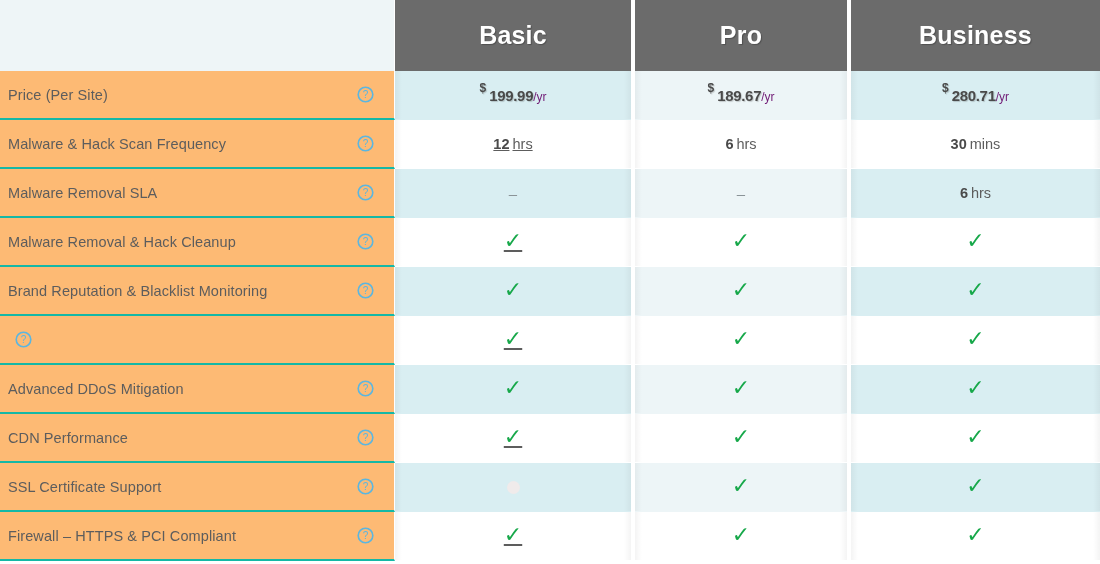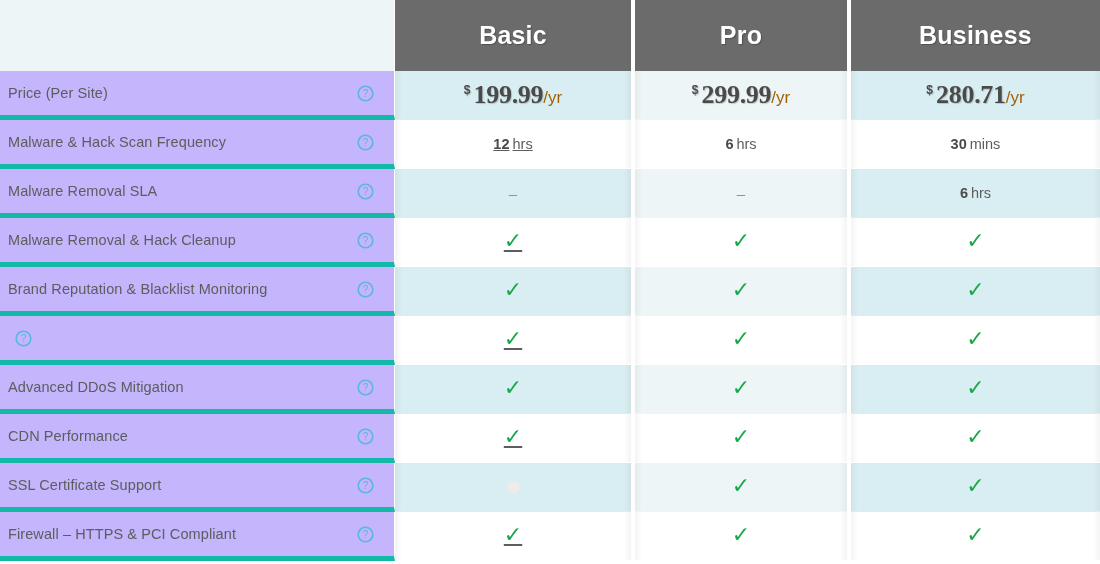--- a/index.html
+++ b/index.html
@@ -48,22 +48,22 @@
   .gap-cell {
     background: #ffffff;
   }
   .gap-cell.head {
     height: 71px;
   }
 
   
   .feature-cell {
     height: 49px;
-    background: #c4b5fd;
-    border-bottom: 5px solid #14b8a6;
+    background: #fdba74;
+    border-bottom: 2px solid #14b8a6;
     border-right: 1px solid #ffffff;
     display: flex;
     align-items: center;
     box-sizing: border-box;
     padding: 0 0 0 8px;
   }
   .feature-label {
     flex: 1;
     font-size: 14.5px;
     color: #5d5d5d;
@@ -132,29 +132,28 @@
   }
   .price .currency {
     font-size: 12px;
     font-weight: bold;
     color: #4a4a4a;
     position: relative;
     top: -9px;
     margin-right: 3px;
   }
   .price .amount {
-    font-size: 26px;
+    font-size: 15px;
     font-weight: bold;
     color: #4a4a4a;
     letter-spacing: -0.3px;
-    font-family: Liberation Serif, serif;
   }
   .price .period {
-    font-size: 17px;
-    color: #a16207;
+    font-size: 12px;
+    color: #701a75;
     font-weight: normal;
     text-shadow: none;
   }
 
   
   .duration .num {
     font-weight: bold;
     color: #4a4a4a;
     font-size: 14.5px;
   }
@@ -218,21 +217,21 @@
         <span class="price">
           <span class="currency">$</span>
           <span class="amount">199.99</span>
           <span class="period">/yr</span>
         </span>
       </div>
       <div class="gap-cell body"></div>
       <div class="value-cell col-b odd">
         <span class="price">
           <span class="currency">$</span>
-          <span class="amount">299.99</span>
+          <span class="amount">189.67</span>
           <span class="period">/yr</span>
         </span>
       </div>
       <div class="gap-cell body"></div>
       <div class="value-cell col-c odd">
         <span class="price">
           <span class="currency">$</span>
           <span class="amount">280.71</span>
           <span class="period">/yr</span>
         </span>

